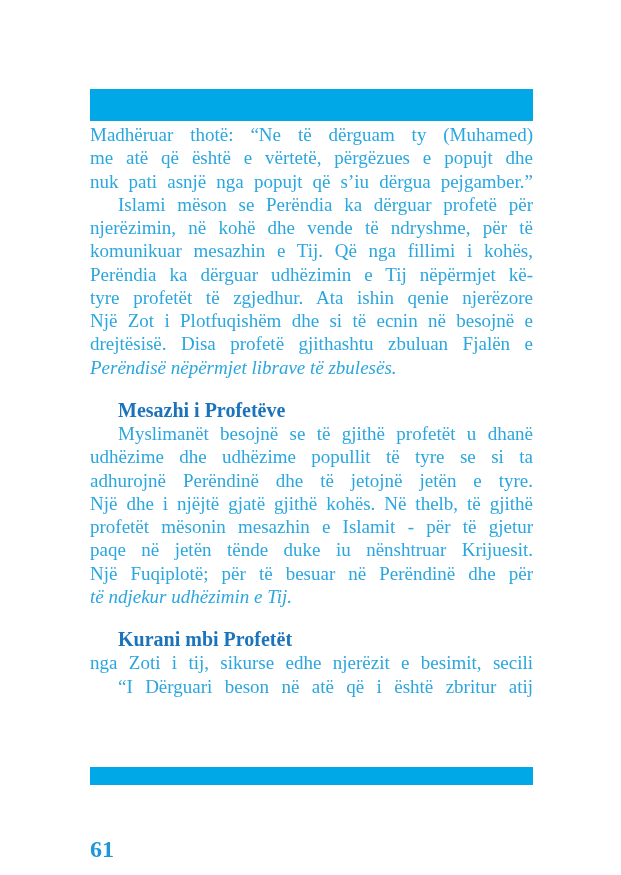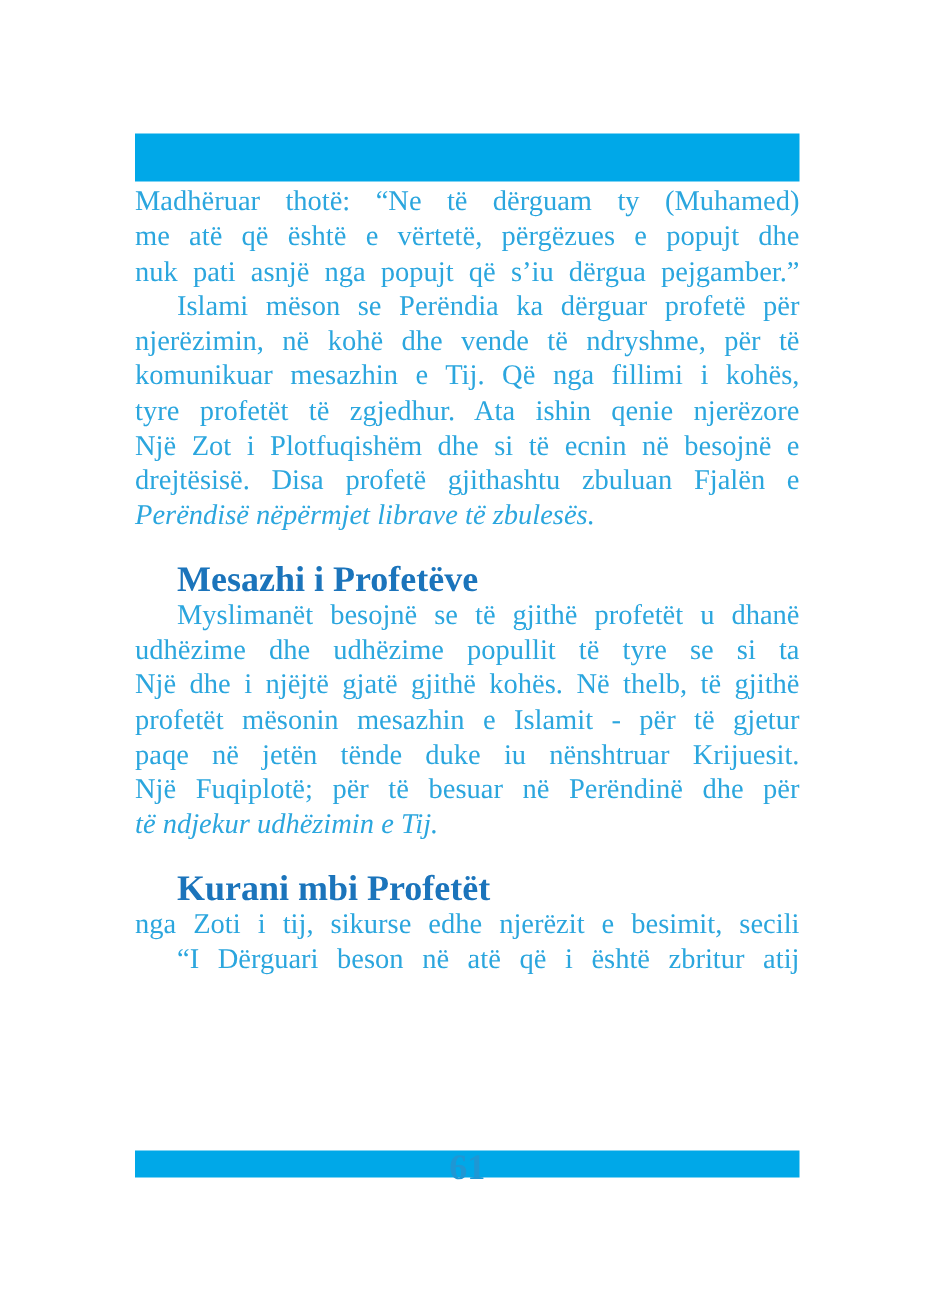--- a/index.html
+++ b/index.html
@@ -30,30 +30,30 @@
   .line {
     text-align: justify;
     text-align-last: justify;
     white-space: normal;
   }
   .line.natural { text-align-last: left; font-style: italic; }
   .line.indent { text-indent: 28px; }
   .heading {
     color: var(--heading-color, #1B74BB);
     font-weight: bold;
-    font-size: 24px;
+    font-size: 20px;
     padding-left: 28px;
     margin-top: 20px;
     line-height: 23.25px;
   }
   #page-number-row {
     position: absolute;
-    left: 90px; top: 766px;
+    left: 90px; top: 836px;
     width: 443px;
-    text-align: center;
+    text-align: left;
   }
   #page-number {
     color: var(--pagenum-color, #1F97D4);
     font-weight: bold;
     font-size: 24px;
   }
 </style>
 </head>
 <body>
 
@@ -62,29 +62,31 @@
 <main id="page-body">
     <div class="paragraph">
       <div class="line">Madhëruar thotë: “Ne të dërguam ty (Muhamed)</div>
       <div class="line">me atë që është e vërtetë, përgëzues e popujt dhe</div>
       <div class="line">nuk pati asnjë nga popujt që s’iu dërgua pejgamber.”</div>
     </div>
     <div class="paragraph">
       <div class="line indent">Islami mëson se Perëndia ka dërguar profetë për</div>
       <div class="line">njerëzimin, në kohë dhe vende të ndryshme, për të</div>
       <div class="line">komunikuar mesazhin e Tij. Që nga fillimi i kohës,</div>
+      <div class="line">Perëndia ka dërguar udhëzimin e Tij nëpërmjet kë-</div>
       <div class="line">tyre profetët të zgjedhur. Ata ishin qenie njerëzore</div>
       <div class="line">Një Zot i Plotfuqishëm dhe si të ecnin në besojnë e</div>
       <div class="line">drejtësisë. Disa profetë gjithashtu zbuluan Fjalën e</div>
       <div class="line natural">Perëndisë nëpërmjet librave të zbulesës.</div>
     </div>
     <div class="heading">Mesazhi i Profetëve</div>
     <div class="paragraph">
       <div class="line indent">Myslimanët besojnë se të gjithë profetët u dhanë</div>
       <div class="line">udhëzime dhe udhëzime popullit të tyre se si ta</div>
+      <div class="line">adhurojnë Perëndinë dhe të jetojnë jetën e tyre.</div>
       <div class="line">Një dhe i njëjtë gjatë gjithë kohës. Në thelb, të gjithë</div>
       <div class="line">profetët mësonin mesazhin e Islamit - për të gjetur</div>
       <div class="line">paqe në jetën tënde duke iu nënshtruar Krijuesit.</div>
       <div class="line">Një Fuqiplotë; për të besuar në Perëndinë dhe për</div>
       <div class="line natural">të ndjekur udhëzimin e Tij.</div>
     </div>
     <div class="heading">Kurani mbi Profetët</div>
     <div class="paragraph">
       <div class="line">nga Zoti i tij, sikurse edhe njerëzit e besimit, secili</div>
       <div class="line indent">“I Dërguari beson në atë që i është zbritur atij</div>

